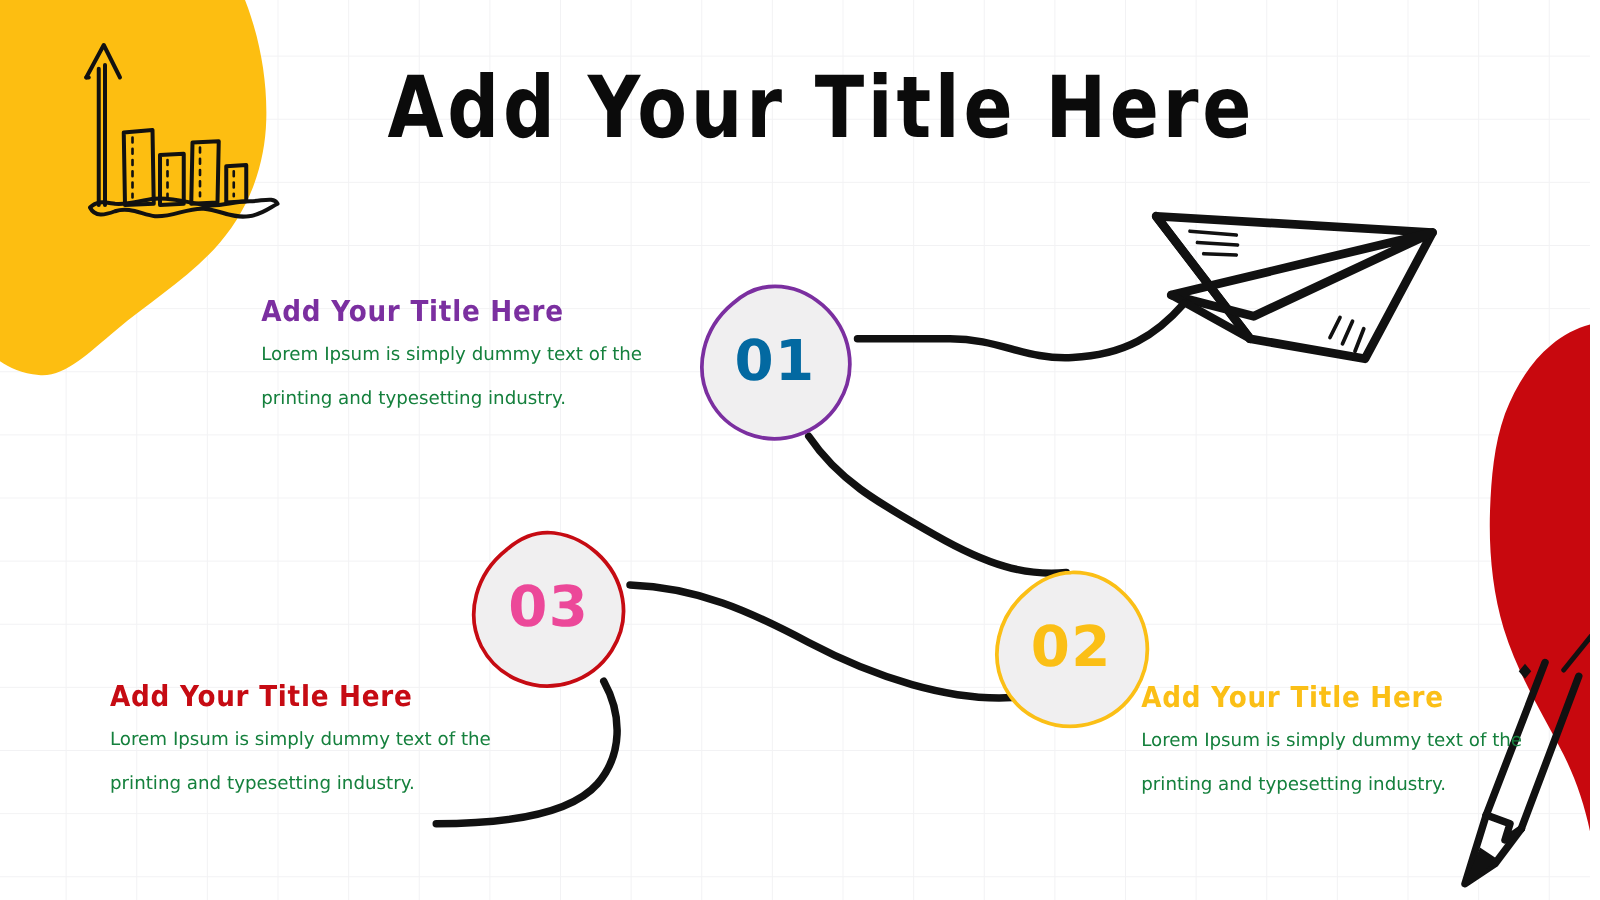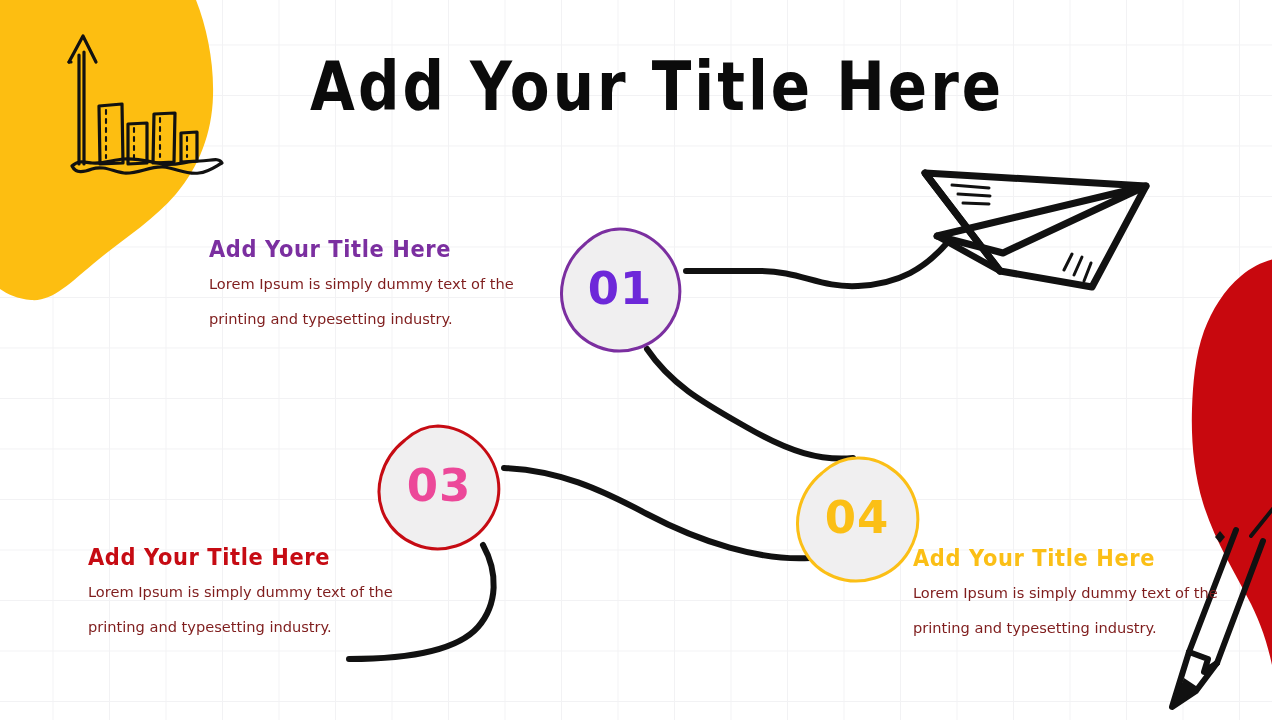--- a/index.html
+++ b/index.html
@@ -90,21 +90,21 @@
     letter-spacing: 0.6px;
     margin: 0 0 6px 0;
     white-space: nowrap;
     transform: scaleY(1.1);
     transform-origin: left top;
   }
   .tb-body {
     font-family: "DejaVu Sans", sans-serif;
     font-size: 14.6px;
     line-height: 35px;
-    color: #7f1d1d;
+    color: #15803d;
     margin: 0;
   }
   #block-01 { left: 209px; top: 236px; }
   #block-02 { left: 913px; top: 545px; }
   #block-03 { left: 88px; top: 544px; }
 
   #block-01 .tb-title { color: #7b2fa0; }
   #block-02 .tb-title { color: #fbbf16; }
   #block-03 .tb-title { color: #c60b13; }
 </style>
@@ -200,29 +200,29 @@
     </g>
   </svg>
 
   <div id="main-title">Add Your Title Here</div>
 
   <div class="num-circle" id="circle-01">
     <svg class="blob" viewBox="0 0 128 128">
       <path fill="#f0eff0" stroke="#7b2fa0" stroke-width="3" d="M64,3 C92,3 118,26 123,55 C128,85 110,113 82,122
                C55,131 25,119 12,94 C-1,69 6,37 30,17 C40,8 52,3 64,3 Z"></path>
     </svg>
-    <div class="num" style="color:#6d28d9">01</div>
+    <div class="num" style="color:#0369a1">01</div>
   </div>
 
   <div class="num-circle" id="circle-02">
     <svg class="blob" viewBox="0 0 128 128">
       <path fill="#f0eff0" stroke="#fbbf16" stroke-width="3" d="M64,3 C93,2 119,25 124,54 C129,84 111,114 82,123
                C54,132 24,120 11,95 C-2,70 5,38 29,18 C39,9 52,3 64,3 Z"></path>
     </svg>
-    <div class="num" style="color:#fbbf16">04</div>
+    <div class="num" style="color:#fbbf16">02</div>
   </div>
 
   <div class="num-circle" id="circle-03">
     <svg class="blob" viewBox="0 0 128 128">
       <path fill="#f0eff0" stroke="#c60b13" stroke-width="3" d="M63,3 C92,4 118,27 123,56 C128,86 109,114 81,123
                C53,132 23,119 10,94 C-3,68 6,36 30,17 C40,8 51,3 63,3 Z"></path>
     </svg>
     <div class="num" style="color:#ec4899">03</div>
   </div>
 

